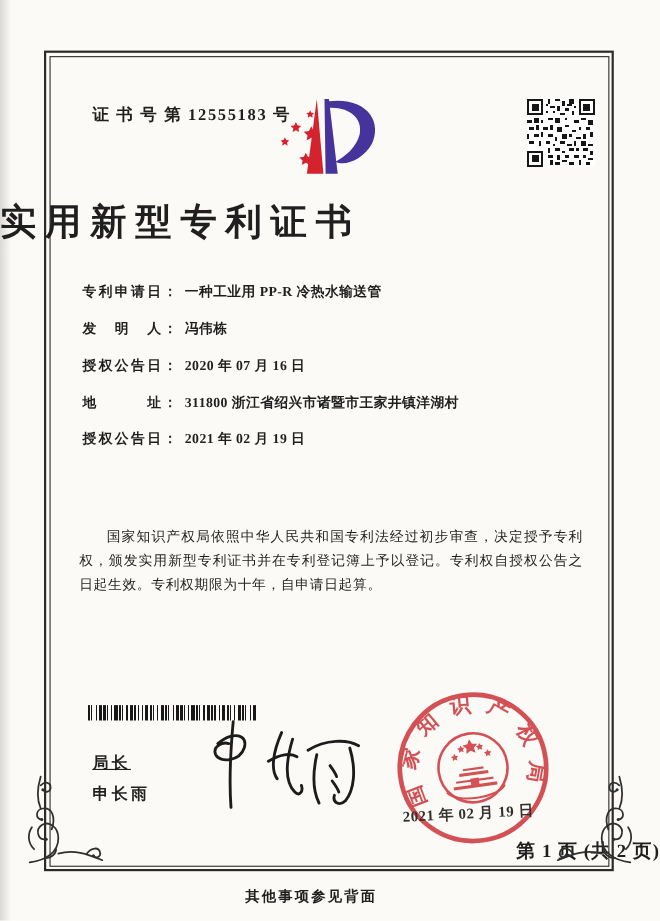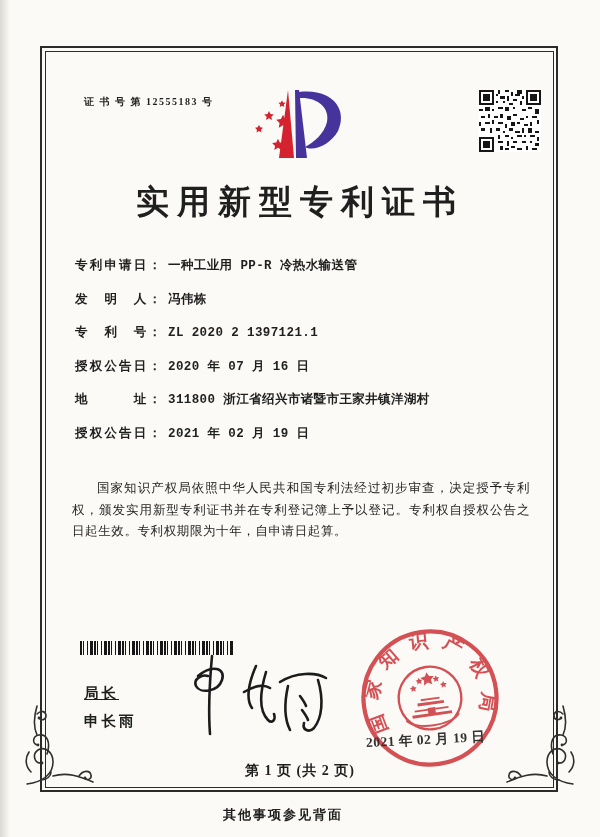--- a/index.html
+++ b/index.html
@@ -6,47 +6,47 @@
   body{
     width:600px;height:837px;position:relative;overflow:hidden;
     background:#fbfaf6;
     font-family:"Liberation Serif","DejaVu Serif",serif;
     color:#1f1f1f;
   }
   body::before{content:"";position:absolute;left:0;top:0;bottom:0;width:10px;
     background:linear-gradient(90deg,rgba(120,120,115,.25),rgba(120,120,115,0));pointer-events:none;}
   .frame{position:absolute;left:40px;top:46px;width:514px;height:742px;border:2.5px solid #2b2b2b;}
   .frame-inner{position:absolute;inset:2.5px;border:1px solid #2b2b2b;}
-  .cert-no{position:absolute;left:84px;top:95px;font-size:10px;font-weight:bold;letter-spacing:1.5px;}
+  .cert-no{position:absolute;left:84px;top:95px;font-size:15px;font-weight:bold;letter-spacing:1.5px;}
   .logo{position:absolute;left:238px;top:84px;width:128px;height:82px;}
   .qr{position:absolute;left:477px;top:90px;width:66px;height:62px;}
-  .title{position:absolute;left:0;right:0;top:180px;text-align:center;
+  .title{position:absolute;left:0;right:0;top:180px;
     font-size:33px;font-weight:bold;letter-spacing:8px;}
   .fields{position:absolute;left:75px;top:258px;width:465px;font-size:12.5px;font-weight:bold;}
   .frow{height:13px;line-height:14px;margin-bottom:20.5px;position:relative;white-space:nowrap;}
   .flabel{display:inline-block;width:86px;text-align:justify;text-align-last:justify;vertical-align:top;}
-  .fvalue{margin-left:7px;letter-spacing:.4px;font-family:Liberation Mono, monospace;}
+  .fvalue{margin-left:7px;letter-spacing:.4px;}
   .pair2{position:absolute;left:232px;top:0;}
   .pair2 .flabel{width:auto;margin-right:0;}
   .paras{position:absolute;left:72px;top:478px;width:458px;font-size:12.5px;
     line-height:1.72;text-align:justify;font-weight:400;letter-spacing:.6px;}
   .paras p{margin:0;text-indent:2em;}
   .barcode{position:absolute;left:80px;top:641px;width:153px;height:14px;
     background:repeating-linear-gradient(90deg,
       #171717 0 2px,transparent 2px 3px,#171717 3px 4px,transparent 4px 7px,
       #171717 7px 8px,transparent 8px 10px,#171717 10px 13px,transparent 13px 14px);}
   .director-title{position:absolute;left:84px;top:684px;font-size:14.5px;font-weight:bold;letter-spacing:3px;text-decoration:underline;}
   .director-name{position:absolute;left:84px;top:712px;font-size:14.5px;font-weight:bold;letter-spacing:3px;}
   .signature{position:absolute;left:168px;top:648px;width:165px;height:95px;z-index:3;}
   .seal{position:absolute;left:354px;top:622px;width:152px;height:152px;
     transform:rotate(-8deg);opacity:.88;z-index:2;mix-blend-mode:multiply;}
   .seal-date{position:absolute;left:366px;top:731px;font-size:13.5px;font-weight:bold;
     color:#33312f;letter-spacing:.5px;transform:rotate(-3deg);z-index:4;}
-  .page-footer{position:absolute;left:0;right:0;top:762px;text-align:center;
-    font-size:14px;font-weight:bold;letter-spacing:1px;}
+  .page-footer{position:absolute;left:0;right:0;top:762px;text-align:right;
+    font-size:17px;font-weight:bold;letter-spacing:1px;}
   .back-note{position:absolute;left:0;right:0;top:806px;text-align:center;
     font-size:13px;font-weight:bold;letter-spacing:2px;transform:translateX(-17px);}
   .corner{position:absolute;width:86px;height:86px;z-index:5;}
   .corner.left{left:17px;top:702px;}
   .corner.right{left:497px;top:702px;transform:scaleX(-1);}
   .lr{fill:var(--logo-red,#d4232e);} .lp{fill:var(--logo-purple,#46339b);}
   .sr{fill:var(--seal-red,#d23a41);} .srs{stroke:var(--seal-red,#d23a41);fill:none;}
   .sig-stroke{stroke:#1c1c1c;stroke-width:2.6;fill:none;stroke-linecap:round;stroke-linejoin:round;}
   .flourish{stroke:#2f2f2f;stroke-width:1.6;fill:none;stroke-linecap:round;}
   .qr-dark{fill:#161616;} .qr-light{fill:#ffffff;}
@@ -98,23 +98,20 @@
 </svg>
 
 <div class="title">实用新型专利证书</div>
 
 <div class="fields">
   <div class="frow">
     <span class="flabel">专利申请日：</span><span class="fvalue">一种工业用 PP-R 冷热水输送管</span>
   </div>
   <div class="frow">
     <span class="flabel">发　明　人：</span><span class="fvalue">冯伟栋</span>
-  </div>
-  <div class="frow">
-    <span class="flabel">专　利　号：</span><span class="fvalue">ZL 2020 2 1397121.1</span>
   </div>
   <div class="frow">
     <span class="flabel">授权公告日：</span><span class="fvalue">2020 年 07 月 16 日</span>
   </div>
   <div class="frow">
     <span class="flabel">地　　　址：</span><span class="fvalue">311800 浙江省绍兴市诸暨市王家井镇洋湖村</span>
   </div>
   <div class="frow">
     <span class="flabel">授权公告日：</span><span class="fvalue">2021 年 02 月 19 日</span>
   </div>

